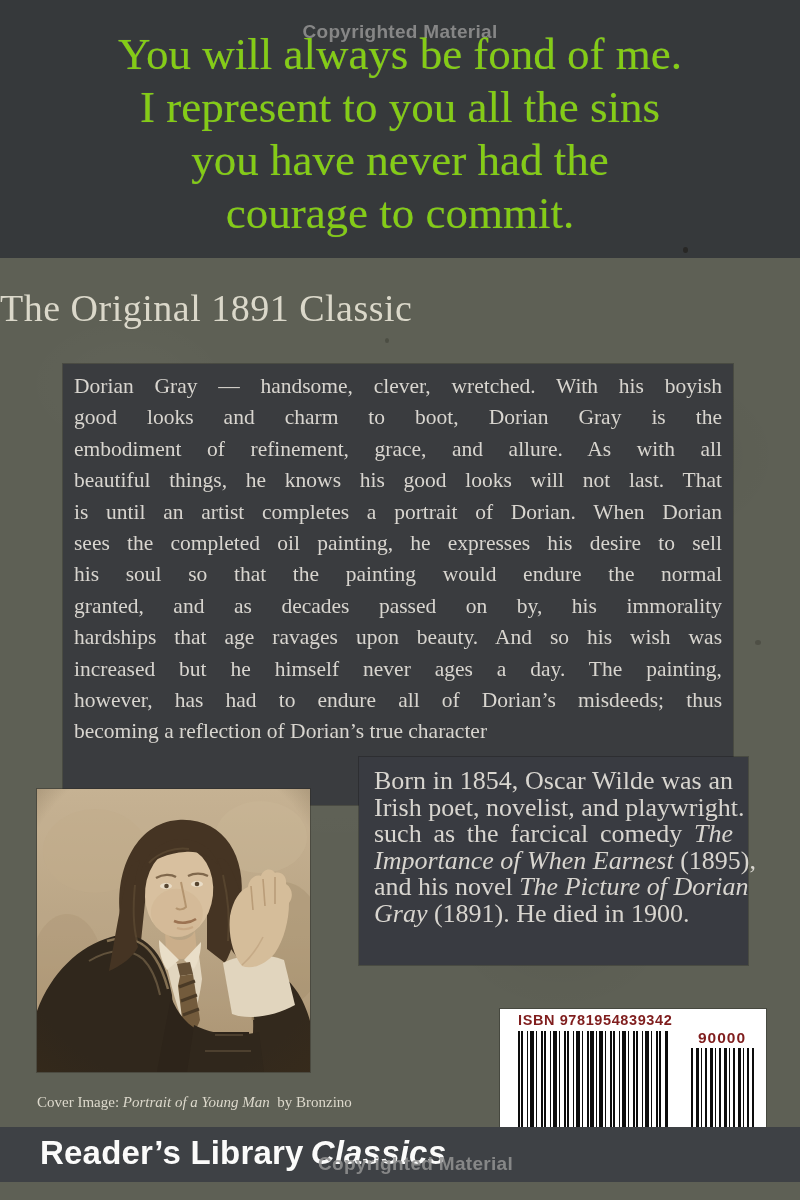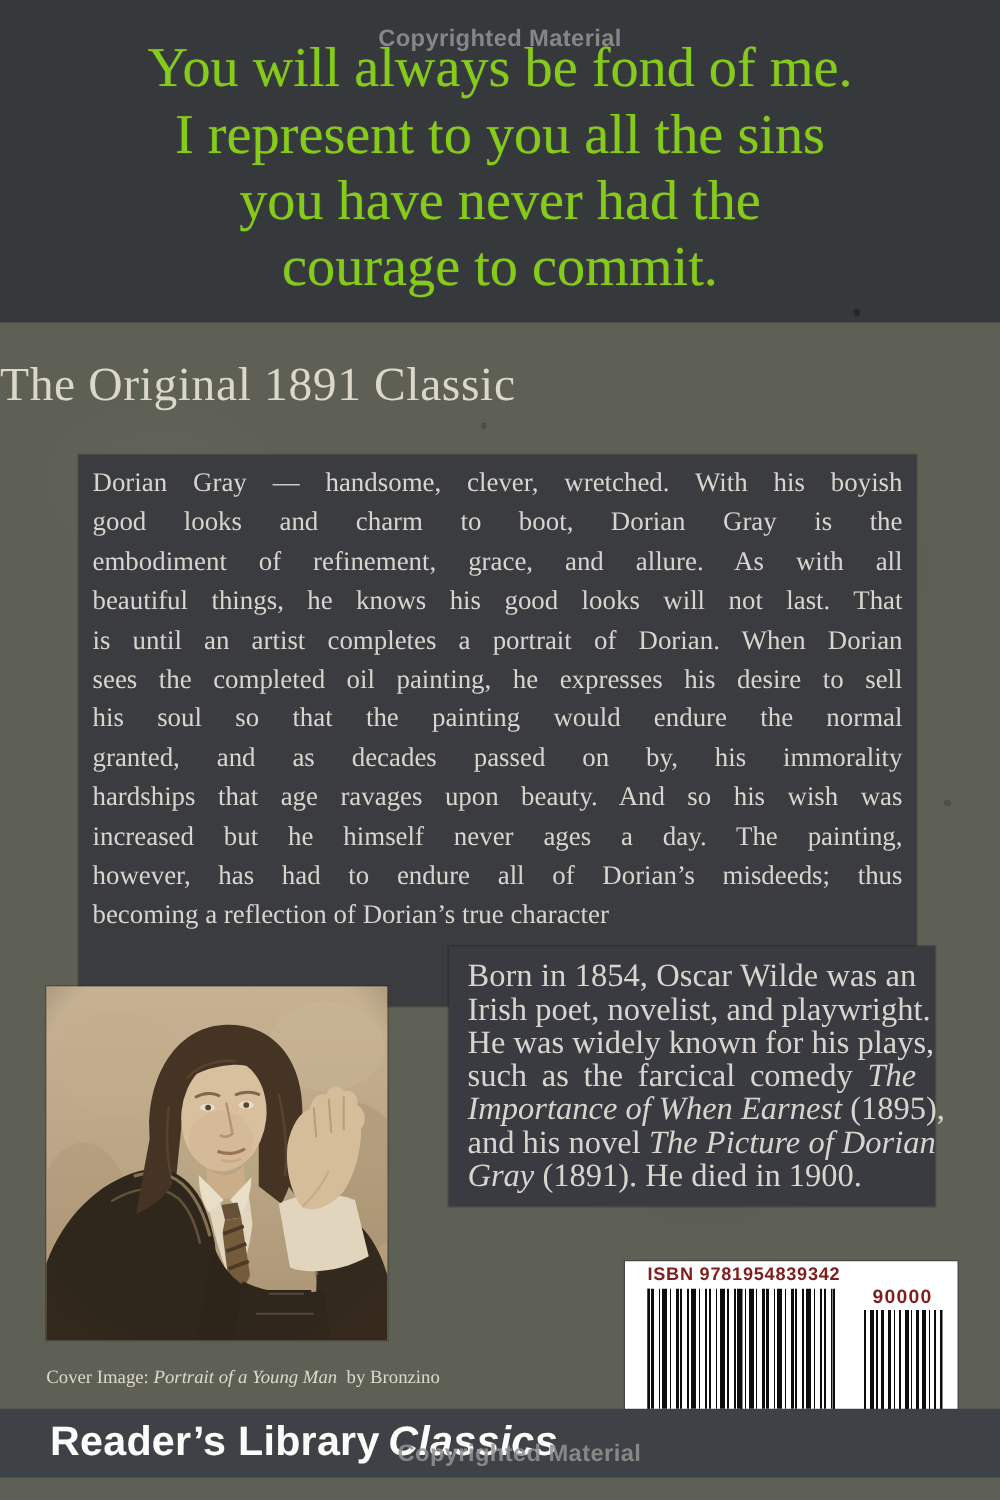--- a/index.html
+++ b/index.html
@@ -210,21 +210,20 @@
       <path d="M205,176 C212,170 220,160 226,148" stroke="#bb9f7c" stroke-width="1.6" fill="none" opacity=".6"></path>
 
       <rect width="273" height="283" fill="#bfa073" opacity=".10"></rect>
       <rect width="273" height="283" fill="url(#vign)"></rect>
     </svg>
   </figure>
 
   <section class="panel bio-panel jl">
       <div class="ln">Born in 1854, Oscar Wilde was an</div>
       <div class="ln">Irish poet, novelist, and playwright.</div>
-      <div class="ln">He was widely known for his plays,</div>
       <div class="ln">such as the farcical comedy <i>The</i></div>
       <div class="ln"><i>Importance of When Earnest</i> (1895),</div>
       <div class="ln">and his novel <i>The Picture of Dorian</i></div>
       <div class="ln ln-last"><i>Gray</i> (1891). He died in 1900.</div>
     </section>
 
   <div class="credit">Cover Image: <i>Portrait of a Young Man</i>&nbsp; by Bronzino</div>
 
   <div class="barcode">
     <div class="isbn-label">ISBN 9781954839342</div>

